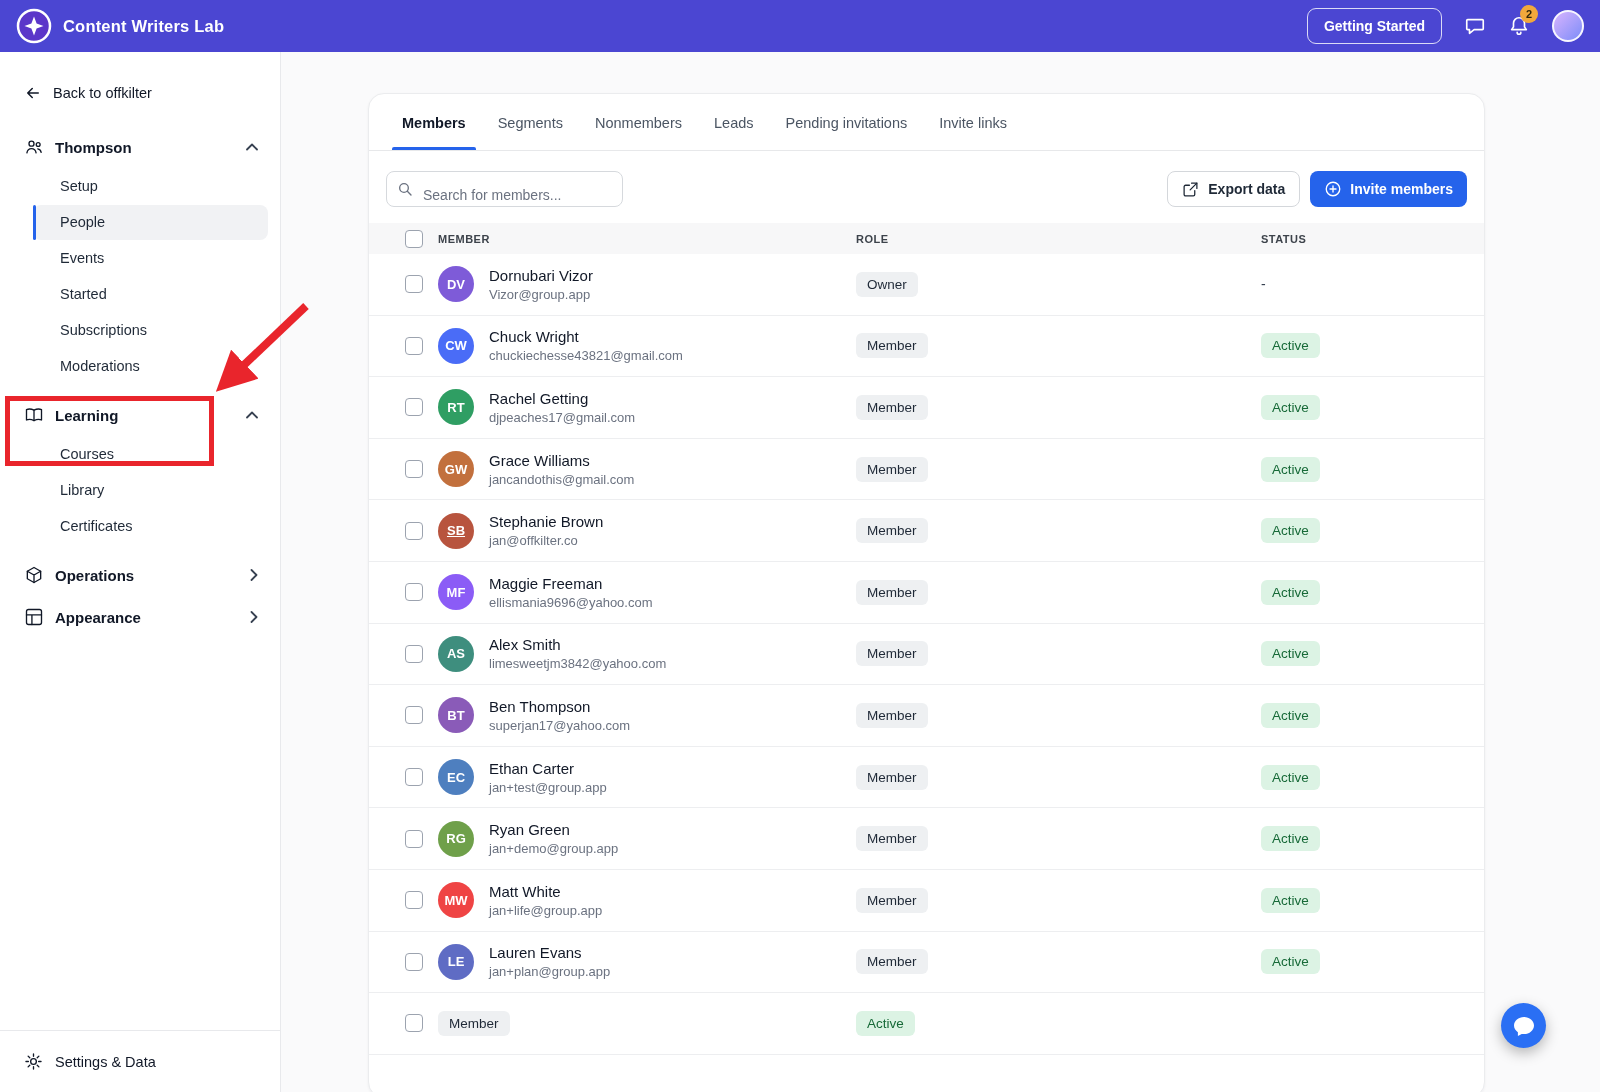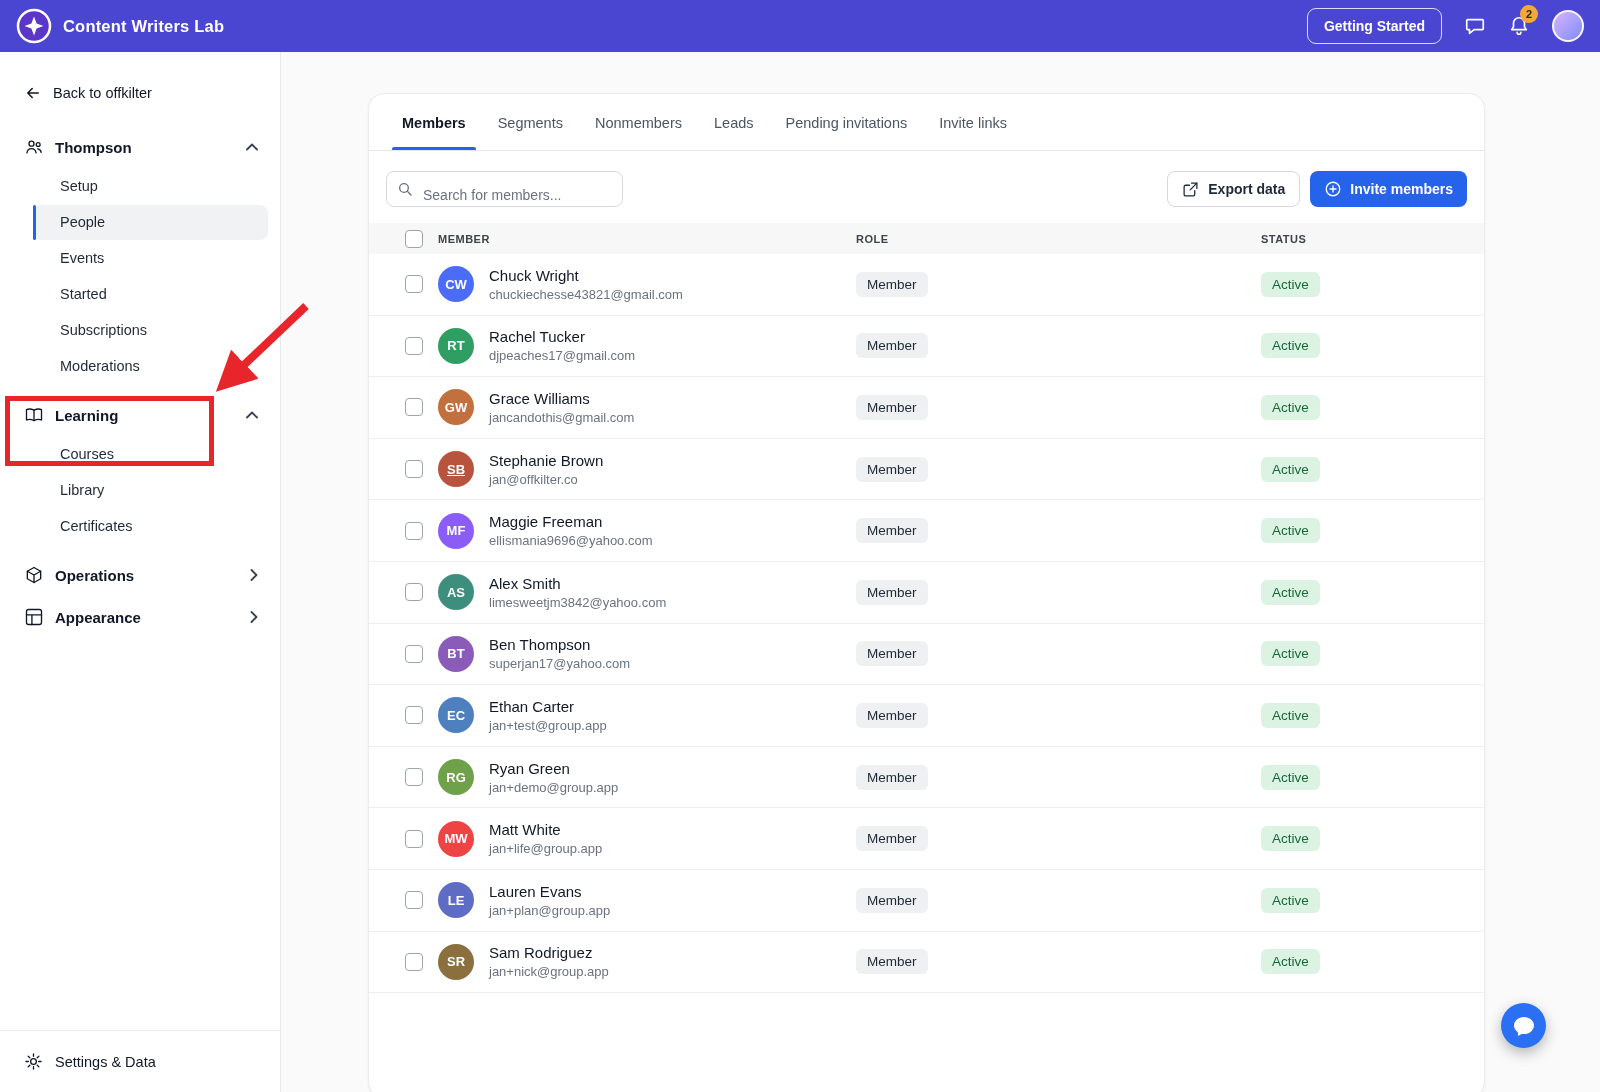--- a/index.html
+++ b/index.html
@@ -273,37 +273,51 @@
       <div>ROLE</div>
       <div>STATUS</div>
     </div>
 
     <div>
         <div class="trow">
           <div>
             <span class="cbox" style="display: block;"></span>
           </div>
           <div class="member-cell">
+            <div class="avatar" style="background: rgb(126, 91, 216);">DV</div>
+            <div>
+              <div class="member-name">Dornubari Vizor</div>
+              <div class="member-email">Vizor@group.app</div>
+            </div>
+          </div>
+          <div><span class="pill">Owner</span></div>
+          <div><span class="dash">-</span></div>
+        </div>
+        <div class="trow">
+          <div>
+            <span class="cbox" style="display: block;"></span>
+          </div>
+          <div class="member-cell">
             <div class="avatar" style="background: rgb(74, 108, 247);">CW</div>
             <div>
               <div class="member-name">Chuck Wright</div>
               <div class="member-email">chuckiechesse43821@gmail.com</div>
             </div>
           </div>
           <div><span class="pill">Member</span></div>
           <div><span class="pill active">Active</span></div>
         </div>
         <div class="trow">
           <div>
             <span class="cbox" style="display: block;"></span>
           </div>
           <div class="member-cell">
             <div class="avatar" style="background: rgb(47, 158, 99);">RT</div>
             <div>
-              <div class="member-name">Rachel Tucker</div>
+              <div class="member-name">Rachel Getting</div>
               <div class="member-email">djpeaches17@gmail.com</div>
             </div>
           </div>
           <div><span class="pill">Member</span></div>
           <div><span class="pill active">Active</span></div>
         </div>
         <div class="trow">
           <div>
             <span class="cbox" style="display: block;"></span>
           </div>
@@ -425,27 +439,20 @@
               <div class="member-name">Lauren Evans</div>
               <div class="member-email">jan+plan@group.app</div>
             </div>
           </div>
           <div><span class="pill">Member</span></div>
           <div><span class="pill active">Active</span></div>
         </div>
         <div class="trow">
           <div>
             <span class="cbox" style="display: block;"></span>
-          </div>
-          <div class="member-cell">
-            <div class="avatar" style="background: rgb(139, 111, 63);">SR</div>
-            <div>
-              <div class="member-name">Sam Rodriguez</div>
-              <div class="member-email">jan+nick@group.app</div>
-            </div>
           </div>
           <div><span class="pill">Member</span></div>
           <div><span class="pill active">Active</span></div>
         </div>
       </div>
   </section>
 </main>
 
 <div class="chat-launcher">
   <span style="display:flex">

